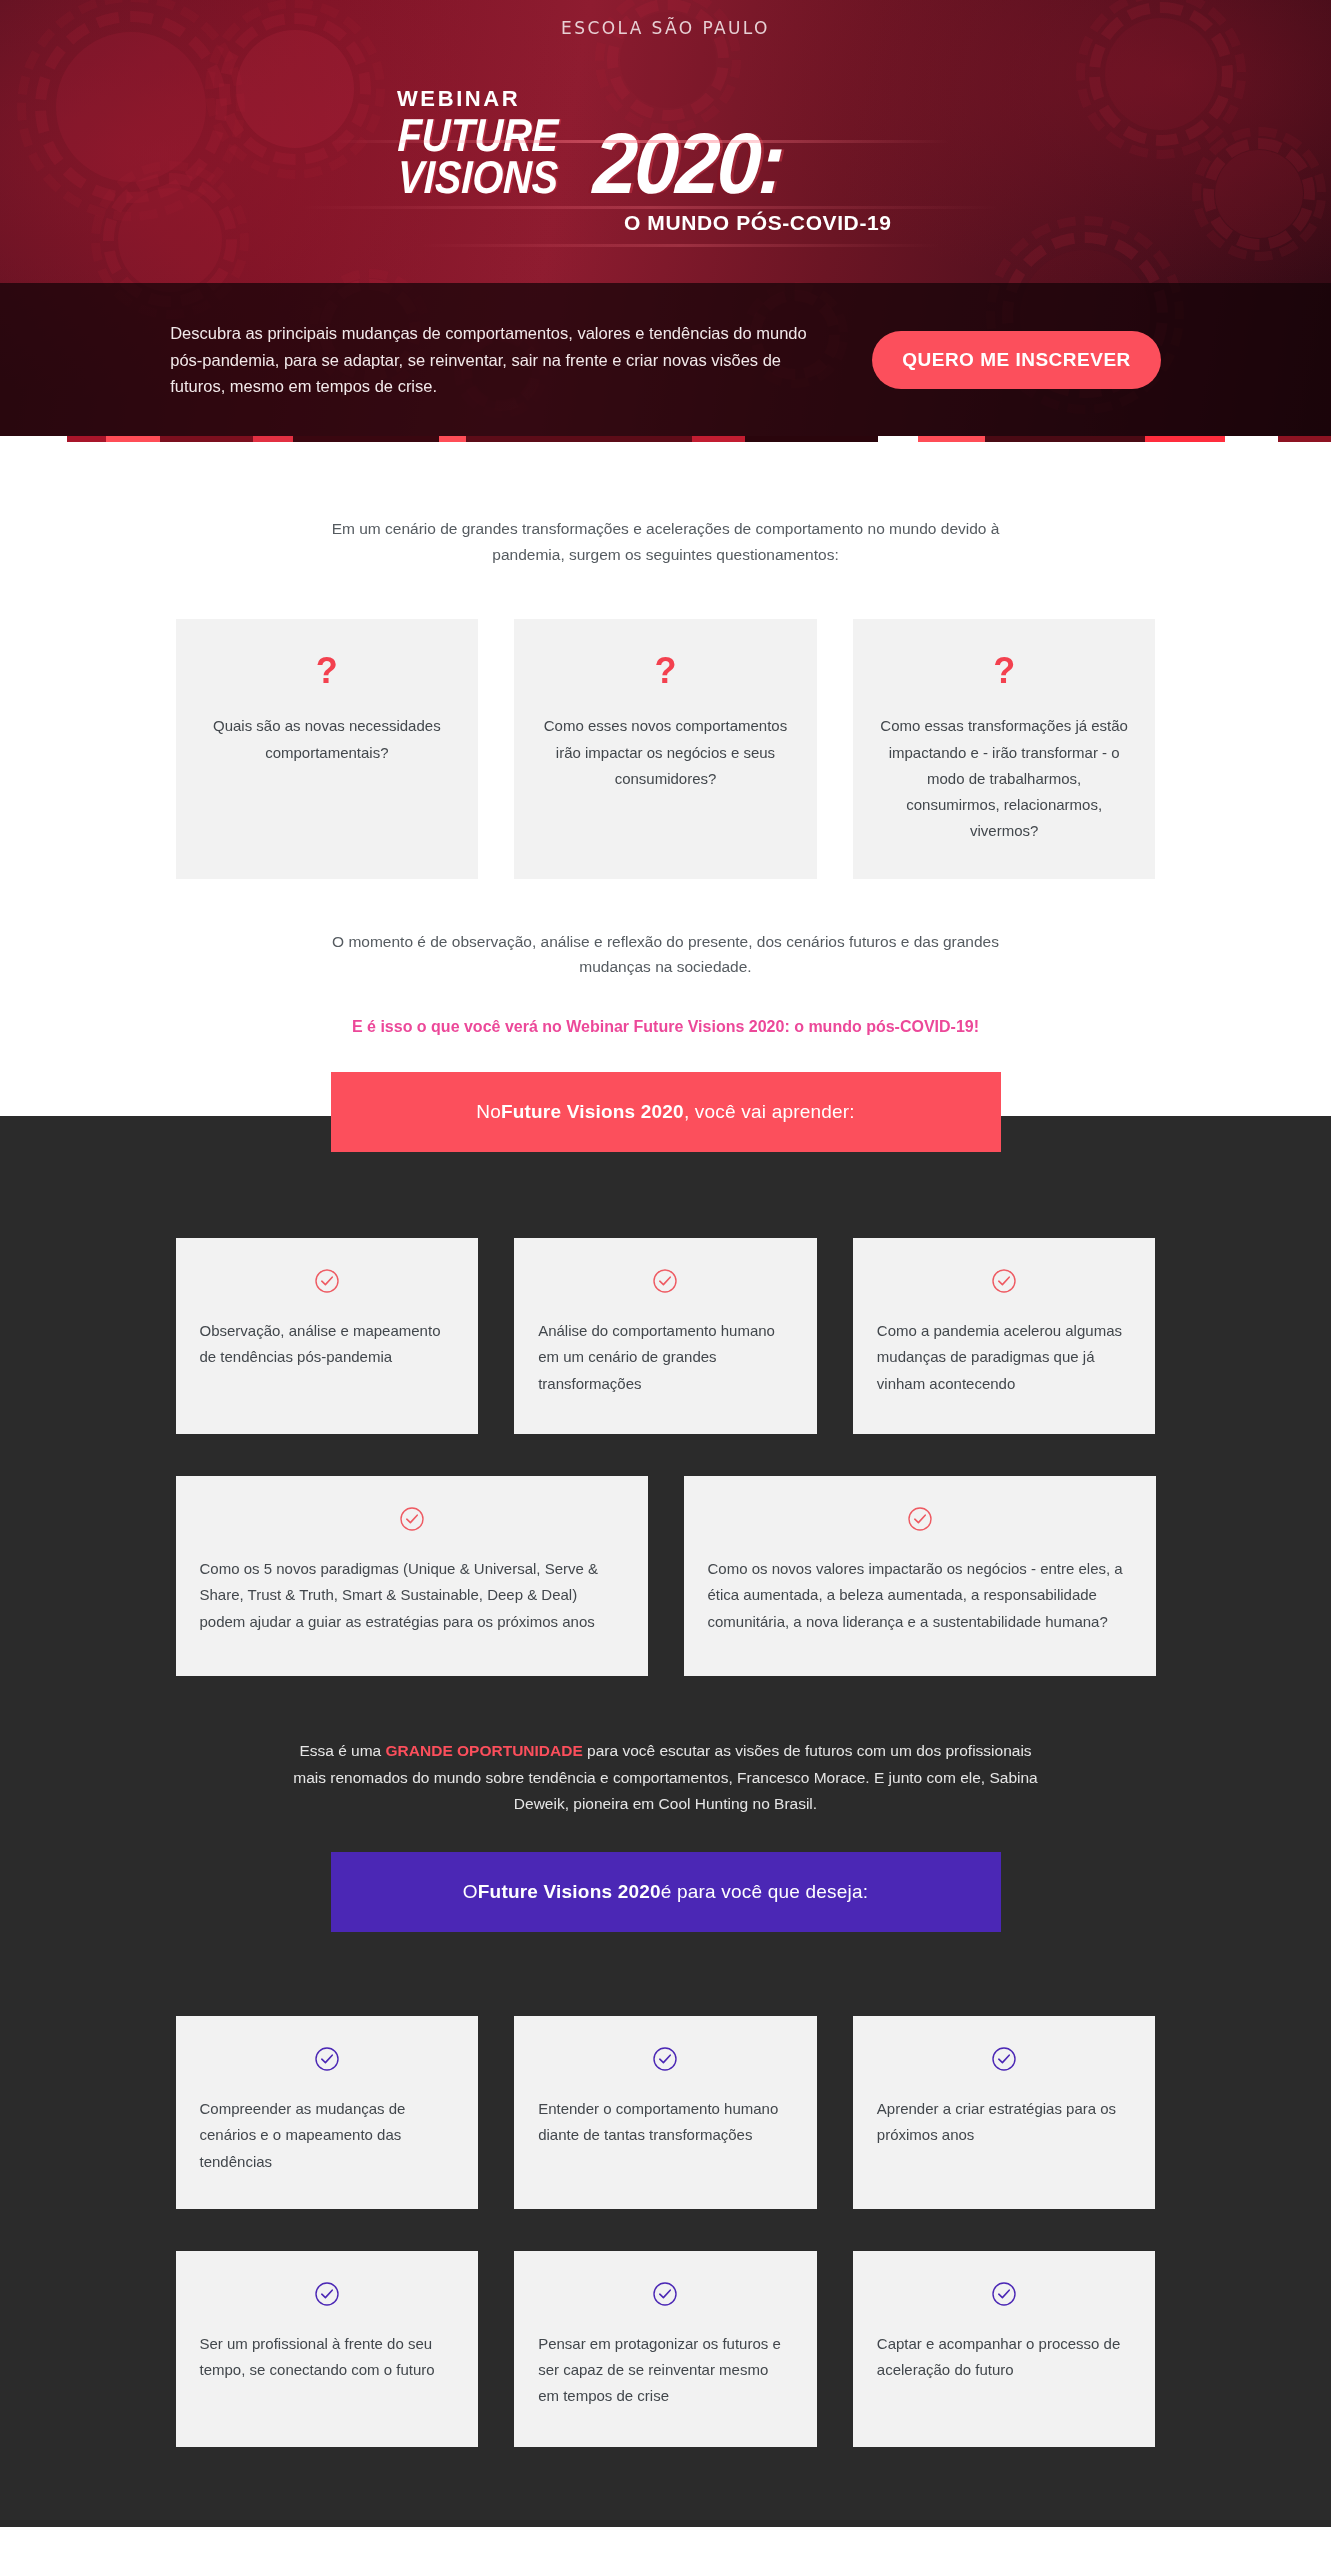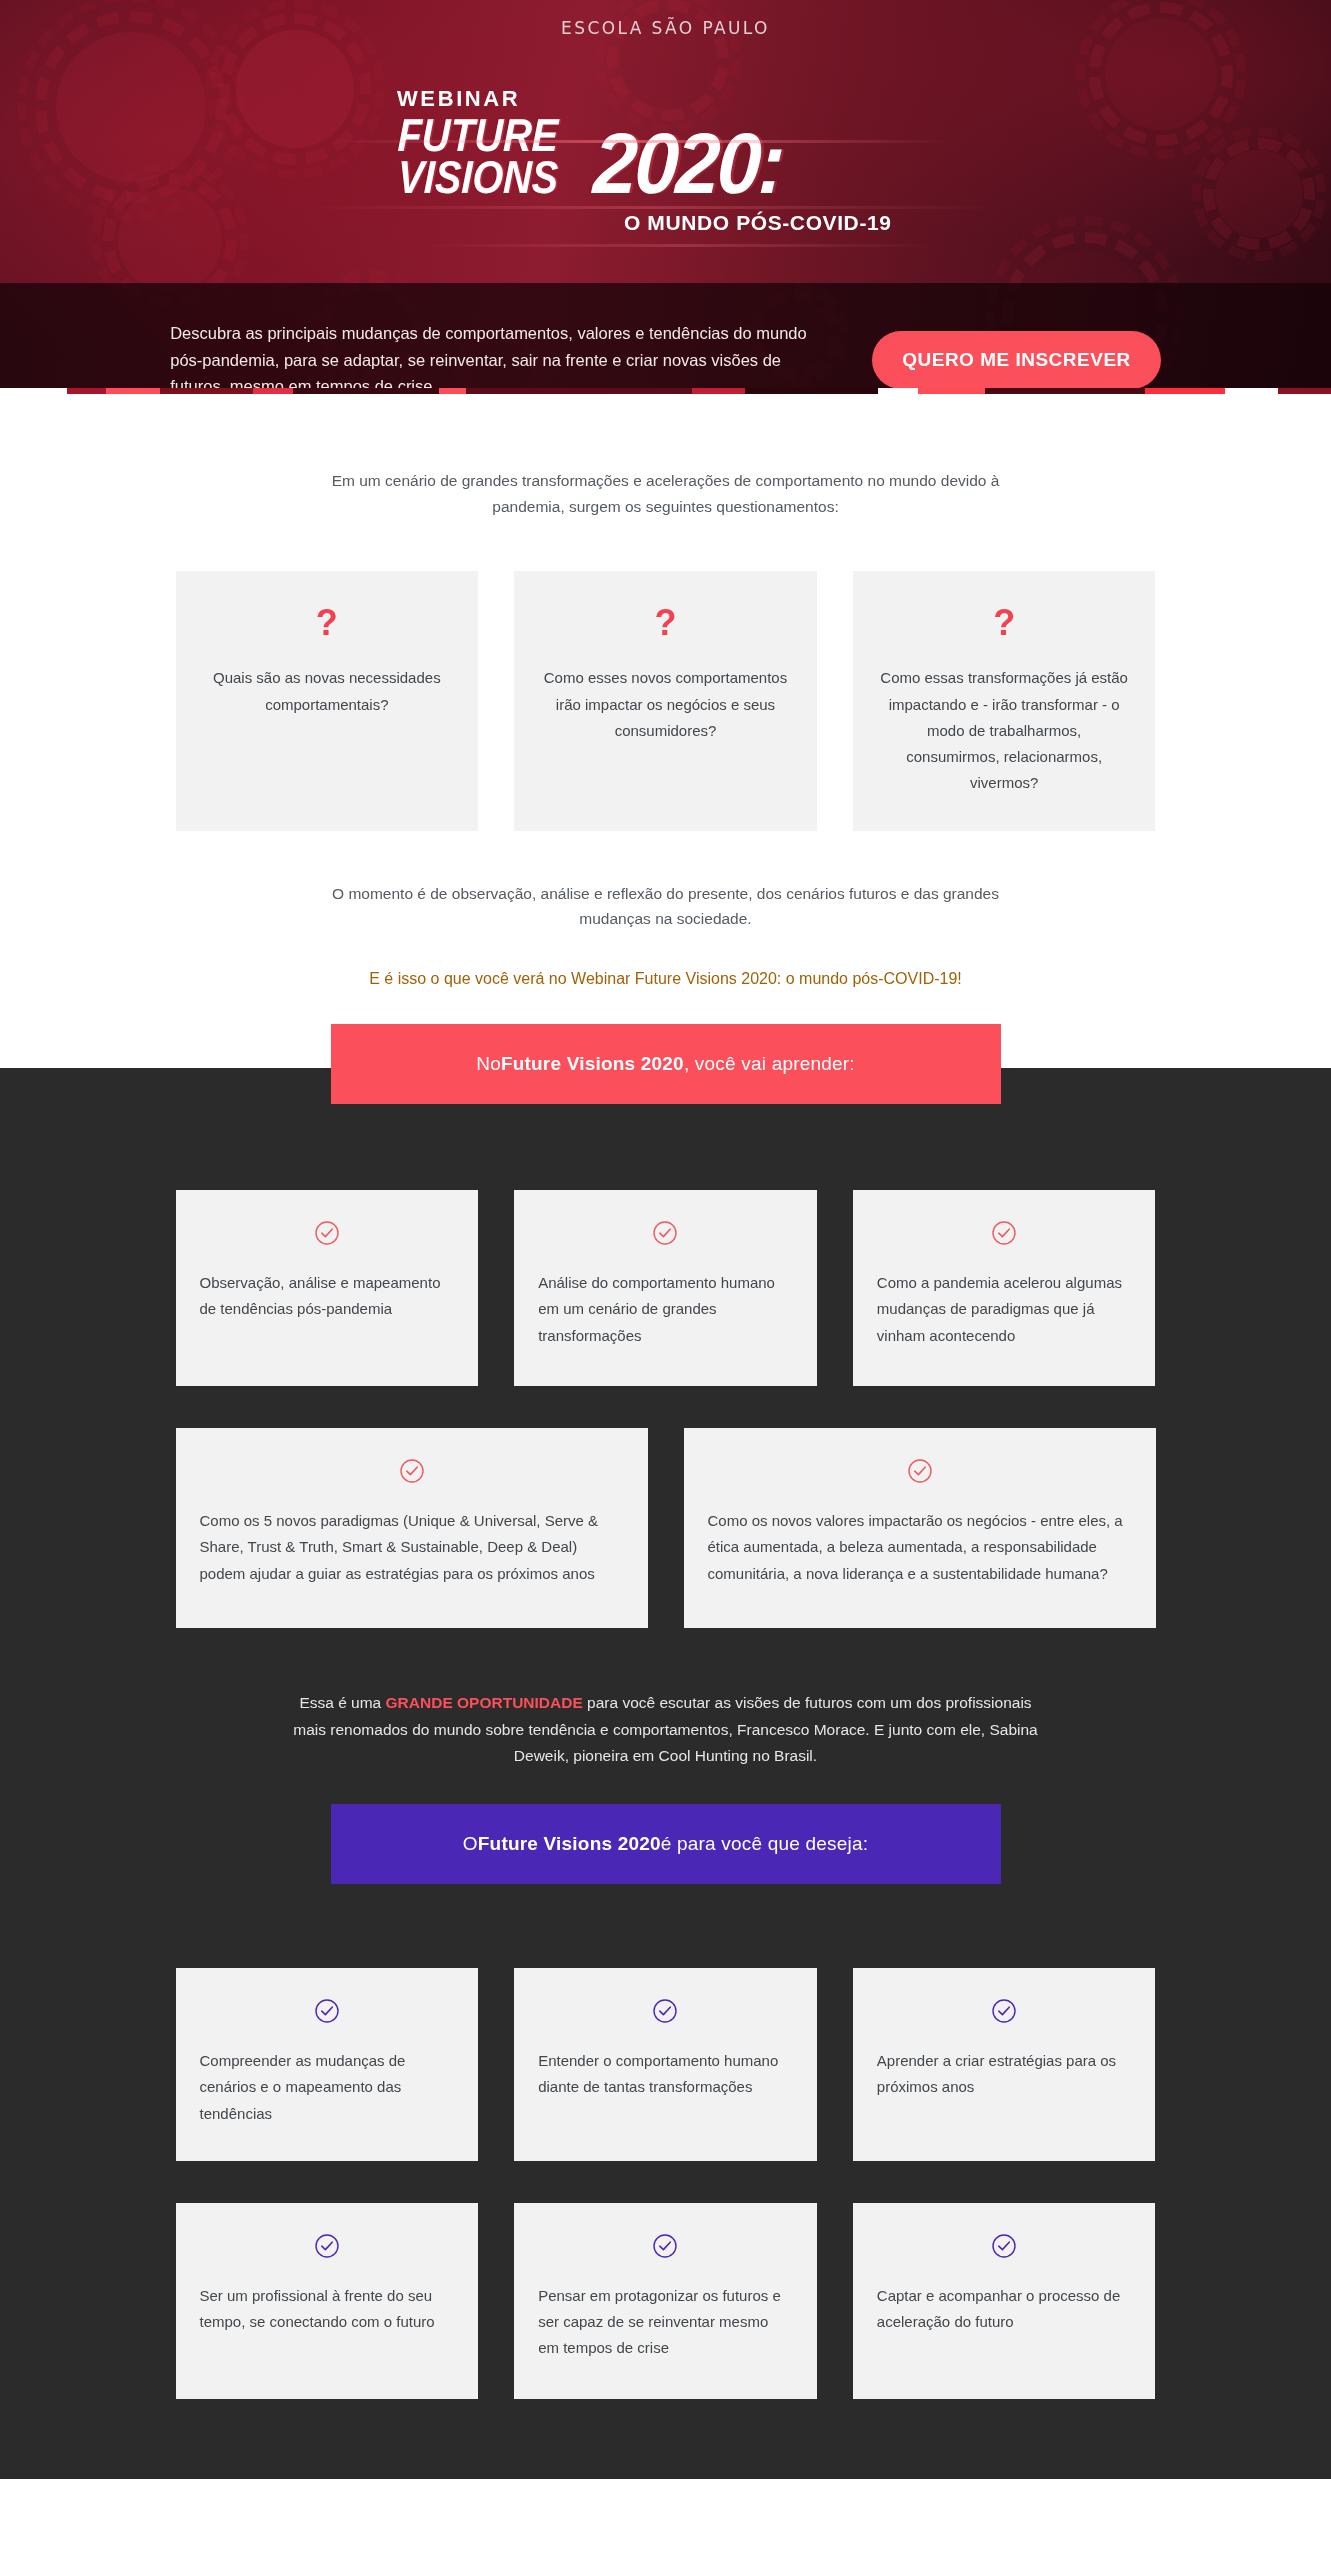--- a/index.html
+++ b/index.html
@@ -11,21 +11,21 @@
     font-family: "Liberation Sans", "DejaVu Sans", sans-serif;
     -webkit-font-smoothing: antialiased;
   }
 
   .page { width: 1331px; position: relative; overflow: hidden; }
 
   
   .hero {
     position: relative;
     width: 100%;
-    height: 394px;
+    height: 442px;
     overflow: hidden;
     background:
       radial-gradient(ellipse 60% 90% at 12% 35%, rgba(150,25,45,.55), rgba(0,0,0,0) 62%),
       radial-gradient(ellipse 55% 80% at 88% 18%, rgba(135,22,40,.48), rgba(0,0,0,0) 60%),
       linear-gradient(100deg, #5e1222 0%, #7d1326 22%, #8e1c30 42%, #6b1524 62%, #4c0f1d 82%, #320a14 100%);
   }
   .hero-virus-layer {
     position: absolute; inset: 0;
     opacity: .55;
     pointer-events: none;
@@ -175,22 +175,22 @@
     color: #f3414f;
     font-size: 36px; font-weight: 700; line-height: 1;
     margin-bottom: 24px;
   }
   .q-text { color: #42474c; font-size: 15px; line-height: 1.75; }
 
   .closing-copy { margin-top: 50px; }
   .bold-claim {
     width: 900px; margin: 38px auto 0;
     text-align: center;
-    color: #a16207;
-    font-size: 16px; font-weight: 400;
+    color: #ec4899;
+    font-size: 16px; font-weight: 700;
   }
 
   
   .dark-section {
     background: #2b2b2b;
     padding-bottom: 80px;
     position: relative;
     margin-top: 80px;
   }
   .banner-wrap { position: relative; height: 0; }

